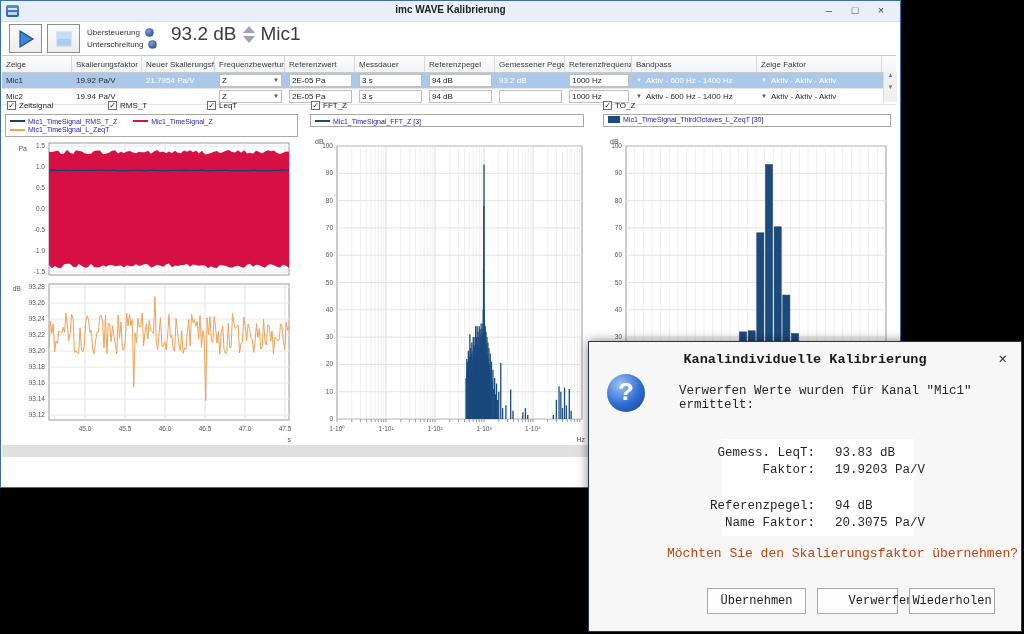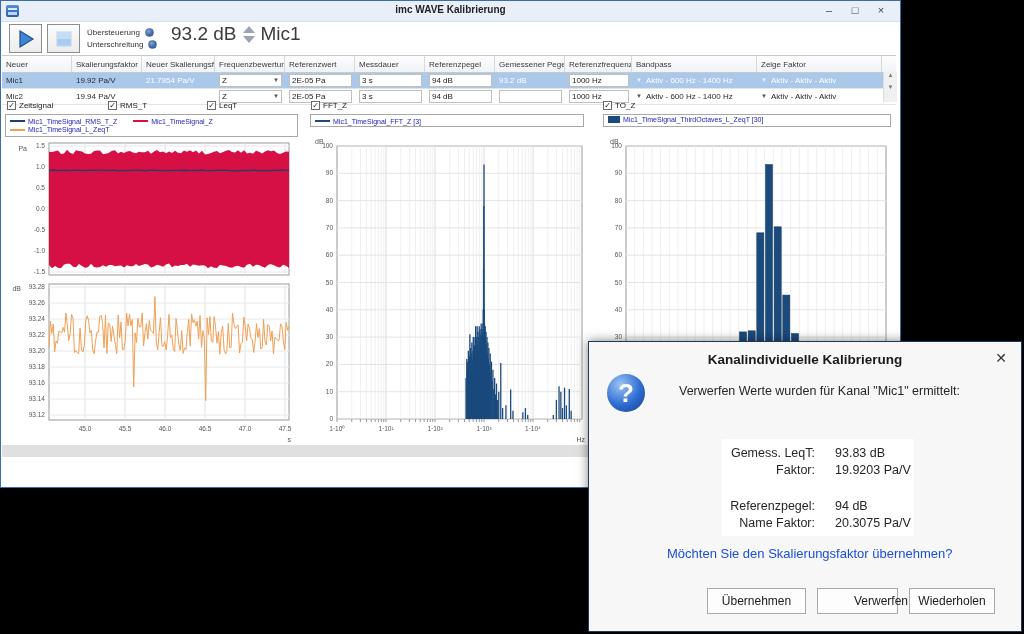--- a/index.html
+++ b/index.html
@@ -65,33 +65,33 @@
   .litem{display:inline-flex;align-items:center;gap:3px;margin-right:14px;}
   .lline{width:15px;height:2px;}
   .lrect{width:12px;height:7px;}
   
   svg text{font-family:"Liberation Sans",sans-serif;}
   .chart{position:absolute;}
   
   #hstrip{position:absolute;left:1px;top:444px;width:893px;height:12px;background:#e0e0e0;}
   
   #dialog{position:absolute;left:588px;top:341px;width:434px;height:291px;background:#f7f7f7;
-          border:1px solid #1c3a5f;box-sizing:border-box;box-shadow:0 0 10px rgba(0,0,0,.5);}
+          border:1px solid #1c3a5f;box-sizing:border-box;box-shadow:0 0 10px rgba(0,0,0,.5);font-family:Liberation Mono, monospace;}
   #dlgtitle{position:absolute;left:0;top:10px;width:100%;text-align:center;font-size:13.5px;
             font-weight:bold;color:#1a1a1a;}
   #dlgclose{position:absolute;right:14px;top:8px;font-size:14px;color:#333;}
   #qicon{position:absolute;left:18px;top:32px;width:38px;height:38px;border-radius:50%;
          background:radial-gradient(circle at 35% 28%,#9cc4f5,#2e6cd0 55%,#123f8c);
          color:#fff;font-size:26px;font-weight:bold;display:flex;align-items:center;justify-content:center;}
   #dlgmsg{position:absolute;left:90px;top:42px;font-size:12.5px;color:#262626;}
   #valpanel{position:absolute;left:133px;top:97px;width:192px;height:97px;background:#fff;}
   .fld{position:absolute;font-size:12.5px;color:#262626;}
   .flbl{position:absolute;right:206px;text-align:right;width:120px;}
   .fval{position:absolute;left:246px;}
-  #dlgq{position:absolute;left:78px;top:204px;font-size:13px;color:#1d4ed8;}
+  #dlgq{position:absolute;left:78px;top:204px;font-size:13px;color:#c2410c;}
   .dlg-btn{position:absolute;top:246px;height:26px;background:#fdfdfd;border:1px solid #a8a8a8;
            box-sizing:border-box;font-size:12px;color:#1a1a1a;display:flex;align-items:center;justify-content:center;}
 </style>
 </head>
 <body>
 
 <div id="screen">
   <div id="mainwin">
 
     <div id="titlebar">
@@ -127,21 +127,21 @@
       <span class="big">93.2 dB</span>
       <span id="spinner">
         <span class="up"></span>
         <span class="dn"></span>
       </span>
       <span class="big">Mic1</span>
     </div>
 
     <div id="tbl">
       <div class="thead">
-        <div class="tc c0">Neuer</div>
+        <div class="tc c0">Zeige</div>
         <div class="tc c1">Skalierungsfaktor</div>
         <div class="tc c2">Neuer Skalierungsf...</div>
         <div class="tc c3">Frequenzbewertung</div>
         <div class="tc c4">Referenzwert</div>
         <div class="tc c5">Messdauer</div>
         <div class="tc c6">Referenzpegel</div>
         <div class="tc c7">Gemessener Pegel</div>
         <div class="tc c8">Referenzfrequenz</div>
         <div class="tc c9">Bandpass</div>
         <div class="tc c10">Zeige Faktor</div>

